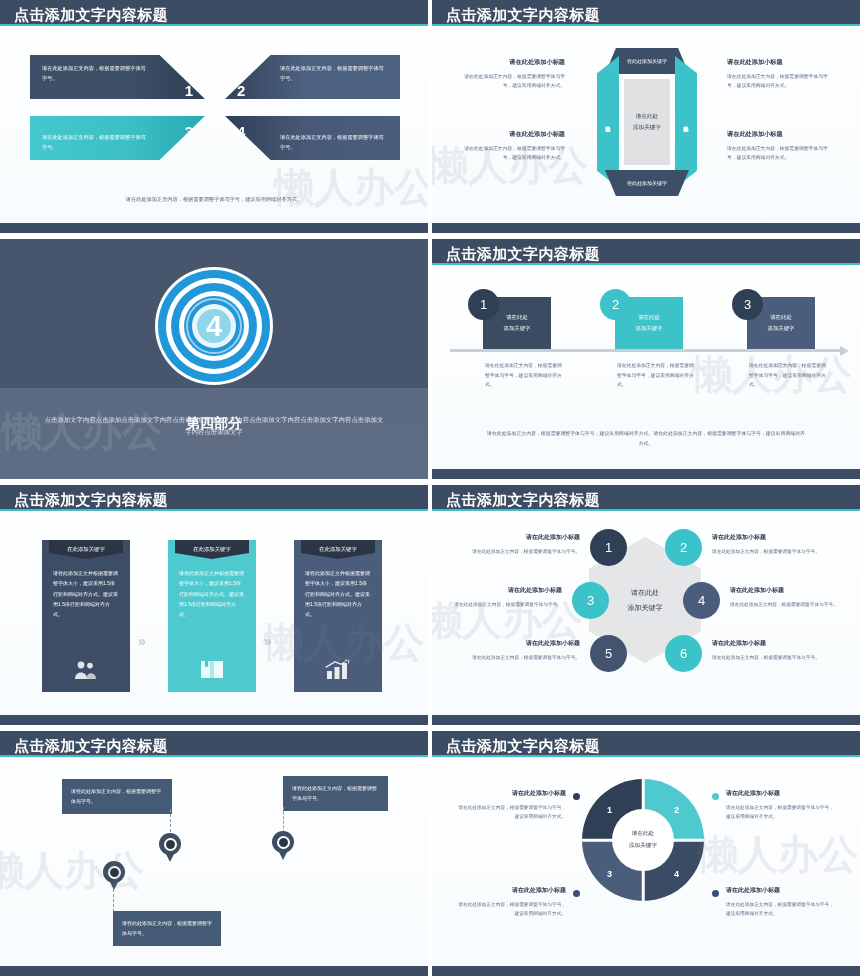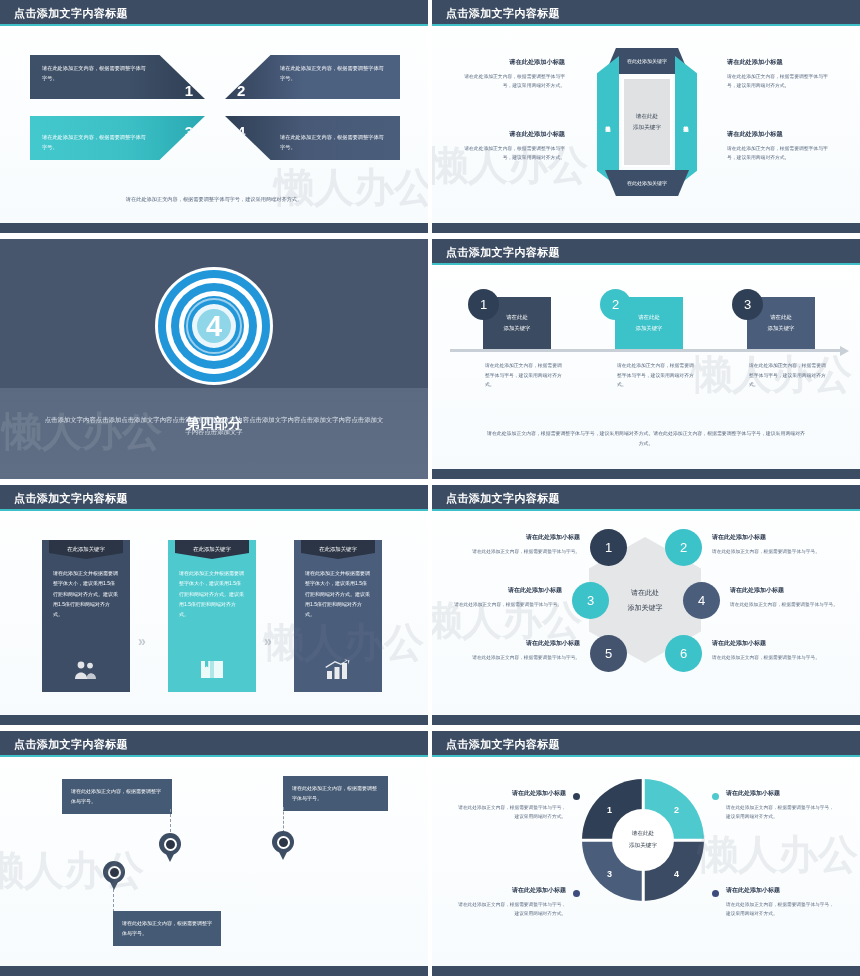--- a/index.html
+++ b/index.html
@@ -7,21 +7,21 @@
     font-family:"Liberation Sans", sans-serif; }
   .grid { width:860px; height:980px; display:grid;
     grid-template-columns: 428px 428px;
     grid-template-rows: 233px 240px 240px 245px;
     column-gap:4px; row-gap:6px; background:#ffffff; }
 
   .slide { position:relative; overflow:hidden; background:#fdfeff; }
   .slide .body { position:absolute; inset:0; background:linear-gradient(180deg,#ffffff 0%,#f7fbfd 100%); }
   .hdr { position:absolute; top:0; left:0; right:0; height:26px; background:#3c4c62; z-index:5;}
   .hdr .bar { position:absolute; left:0; right:0; bottom:0; height:2.5px; background:#3fc0c9; }
-  .hdr .t { position:absolute; left:14px; top:6px; font-size:11px; font-weight:bold; color:#ffffff; letter-spacing:.4px; }
+  .hdr .t { position:absolute; left:14px; top:6px; font-size:15px; font-weight:bold; color:#ffffff; letter-spacing:.4px; }
   .foot { position:absolute; left:0; right:0; bottom:0; height:10px; background:#3c4c62; z-index:5;}
   .wm { position:absolute; color:rgba(120,130,145,.13); font-size:40px; font-weight:bold;
         pointer-events:none; z-index:4; }
 
   
   .s1wrap{ position:absolute; left:30px; top:55px; width:370px; height:105px; }
   .arw{ position:absolute; width:175px; height:44px; color:#fff; font-size:5.2px; line-height:1.85; }
   .arw .txt{ position:absolute; top:9px; width:108px; }
   .arw .num{ position:absolute; font-size:15px; font-weight:bold; color:#fff; }
   .a1{ left:0; top:0; background:linear-gradient(90deg,#3e5068 0%,#3e5068 55%,#2f3f54 100%);

